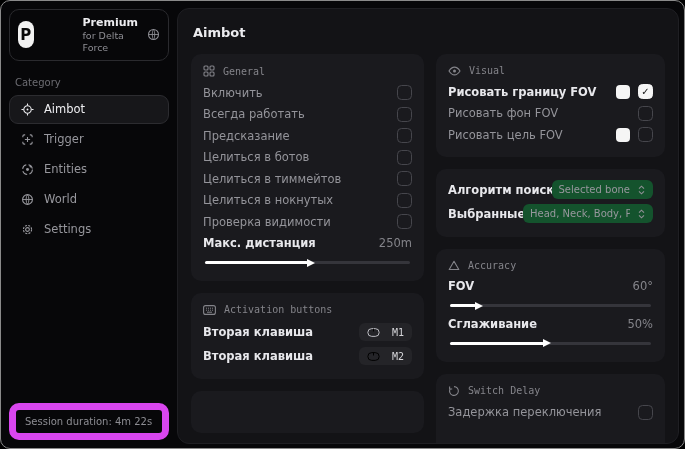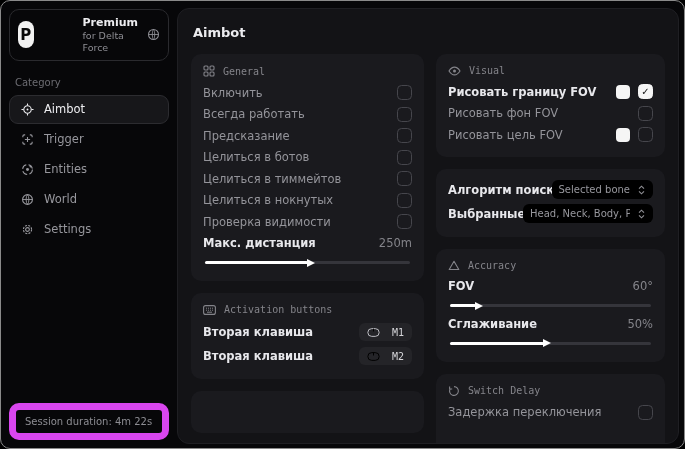--- a/index.html
+++ b/index.html
@@ -81,21 +81,21 @@
   .track {
     height:3px; background:#35353b; border-radius:2px; margin:7px 2px 6px; position:relative; cursor:pointer;
   }
   .fill { position:absolute; left:0; top:0; height:3px; background:#fff; border-radius:2px; }
   .fill::after {
     content:''; position:absolute; right:-7px; top:50%; transform:translateY(-50%);
     border-left:8px solid #fff; border-top:4.5px solid transparent; border-bottom:4.5px solid transparent;
   }
 
   .dropdown {
-    background:#000000; border-radius:6px; padding:4px 7px;
+    background:#14532d; border-radius:6px; padding:4px 7px;
     display:flex; align-items:center; gap:7px; cursor:pointer;
     max-width:130px; flex-shrink:0;
   }
   .dropdown-value { font-size:10px; color:#97979d; white-space:nowrap; overflow:hidden; }
   .keychip {
     background:#242428; border-radius:6px; padding:3.5px 8px;
     display:flex; align-items:center; gap:12px; cursor:pointer;
   }
   .keychip-label { font-size:10px; color:#d6d6da; font-family:"DejaVu Sans Mono", monospace; }
   svg { display:block; }

